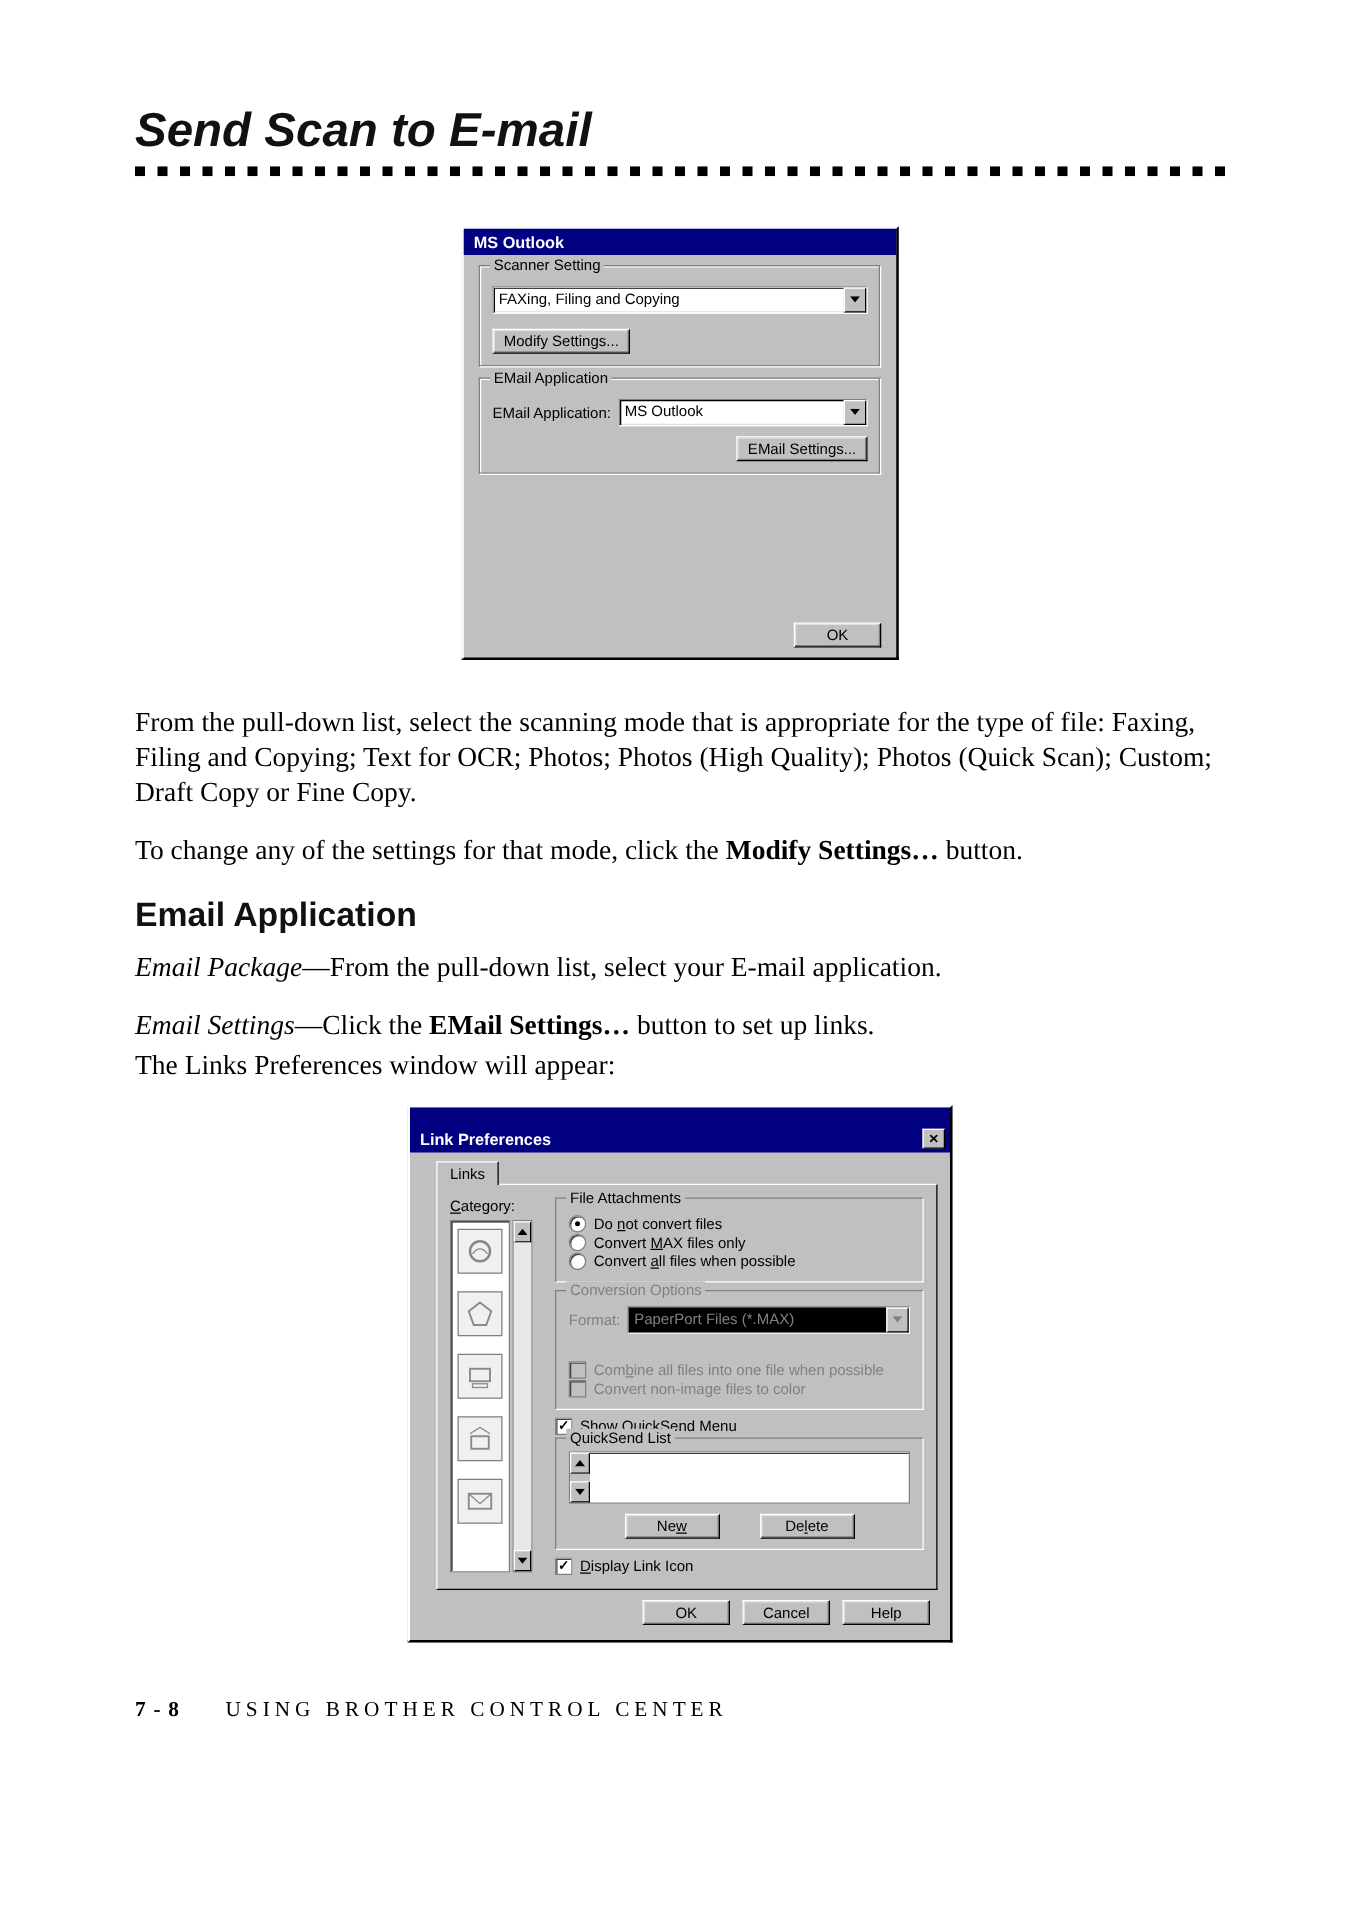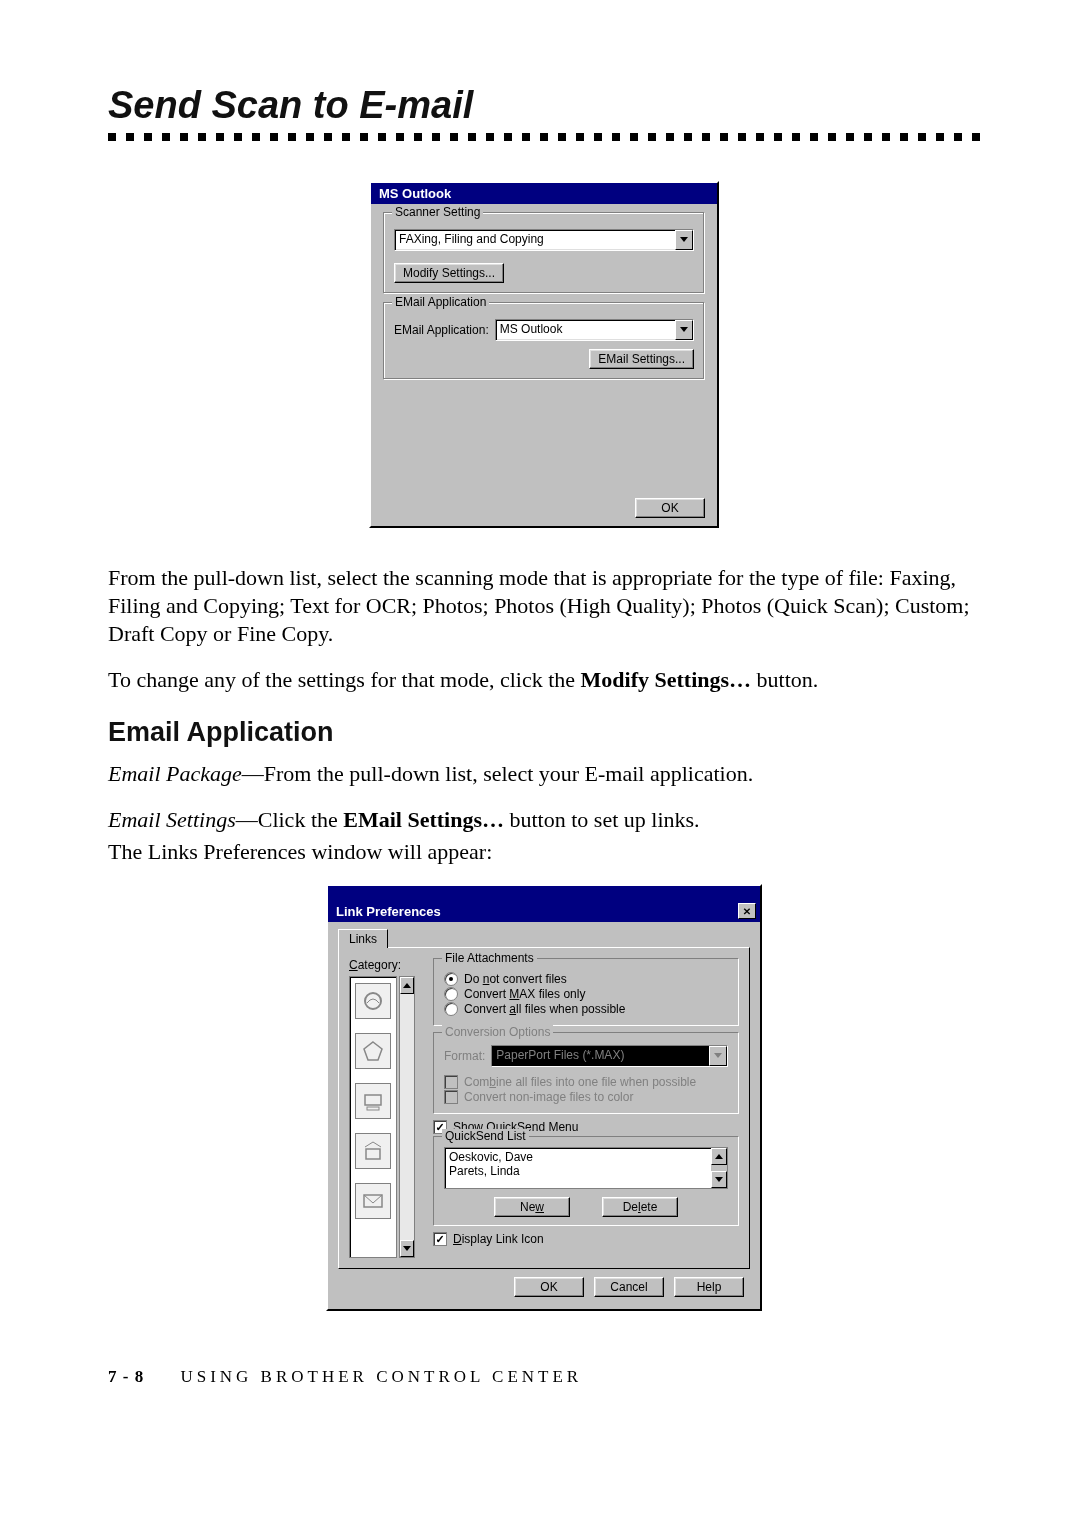--- a/index.html
+++ b/index.html
@@ -145,21 +145,21 @@
     font-weight: bold; font-size: 13px;
   }
   .lp .closebox {
     width: 16px; height: 14px;
     background: #c0c0c0;
     border: 1px solid #fff;
     border-right-color: #000; border-bottom-color: #000;
     display: flex; align-items: center; justify-content: center;
     color: #000; font-weight: bold; font-size: 10px; font-family: Arial;
   }
-  .lp-body { padding: 6px 10px 8px 10px; }
+  .lp-body { padding: 6px 10px 8px 21px; }
   .tab {
     display: inline-block;
     background: #c0c0c0;
     border: 1px solid #fff;
     border-bottom: none;
     border-right-color: #000;
     padding: 2px 10px;
     font-size: 12px;
     position: relative;
     top: 1px;
@@ -250,21 +250,21 @@
     height:40px; display:flex;
   }
   .listbox .items{flex:1;padding:2px 4px;font-size:12px;}
   .listbox .vscroll2{width:16px;display:flex;flex-direction:column;background:#c0c0c0;}
   .listbox .sb{height:15px;background:#c0c0c0;border:1px solid #fff;border-right-color:#000;border-bottom-color:#000;display:flex;align-items:center;justify-content:center;}
   .listbox .tr{flex:1;background:#c0c0c0;}
   .btn-row {display:flex;justify-content:center;gap:32px;margin-top:8px;}
   .dlg-footer{display:flex;justify-content:flex-end;gap:10px;padding:8px 6px 4px 6px;}
   .underline-letter{text-decoration:underline;}
   .footer {
-    margin-top: 56px;
+    margin-top: 44px;
     font-family: "Times New Roman", Times, serif;
     font-size: 17px;
     letter-spacing: 4px;
   }
   .footer .pn {
     font-weight: bold;
     letter-spacing: 1px;
     margin-right: 28px;
   }
 </style>
@@ -454,21 +454,21 @@
                   <span>Convert <span class="underline-letter">M</span>AX files only</span>
                 </div>
                 <div class="radio-row">
                   <span class="radio"></span>
                   <span>Convert <span class="underline-letter">a</span>ll files when possible</span>
                 </div>
               </div>
 
               <div class="fs disabled">
                 <div class="legend">Conversion Options</div>
-                <div class="row" style="margin-bottom:8px;">
+                <div class="row" style="margin-bottom:22px;">
                   <span>Format:</span>
                   <div class="w-select" style="flex:1;background:#c0c0c0;">
                     <div class="val" style="color:#808080;background:#000000;">PaperPort Files (*.MAX)</div>
                     <div class="arrow">
                         <svg viewBox="0 0 8 6">
                           <polygon points="0,0 8,0 4,5" fill="#808080"></polygon>
                         </svg>
                       </div>
                   </div>
                 </div>
@@ -483,24 +483,20 @@
               </div>
 
               <div class="check-row" style="margin:4px 0 2px 0;">
                 <span class="check">✓</span>
                 <span>Show <span class="underline-letter">Q</span>uickSend Menu</span>
               </div>
 
               <div class="fs" style="padding-top:10px;">
                 <div class="legend">QuickSend List</div>
                 <div class="listbox">
-                  <div class="items">
-                    <div>Oeskovic, Dave</div>
-                    <div>Parets, Linda</div>
-                  </div>
                   <div class="vscroll2">
                     <div class="sb">
                         <svg width="8" height="6" viewBox="0 0 8 6">
                           <polygon points="4,0 8,5 0,5" fill="#000"></polygon>
                         </svg>
                       </div>
                     <div class="tr"></div>
                     <div class="sb">
                         <svg width="8" height="6" viewBox="0 0 8 6">
                           <polygon points="0,0 8,0 4,5" fill="#000"></polygon>

